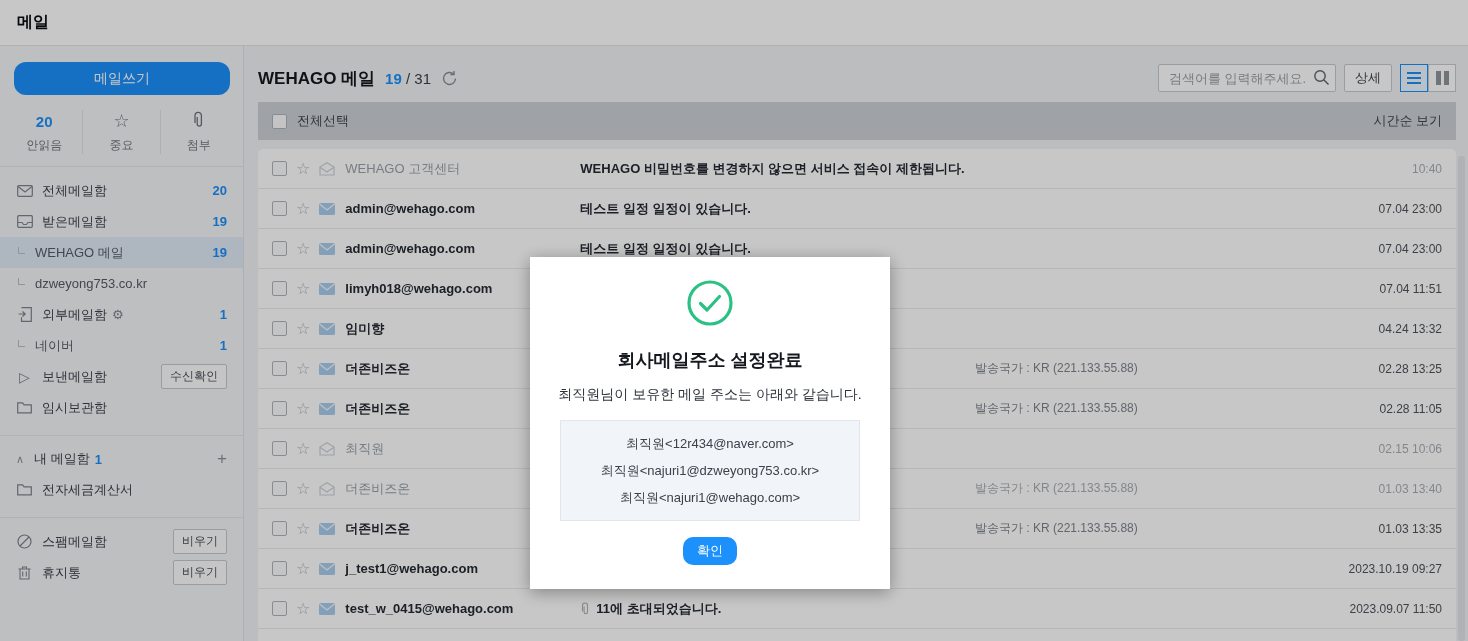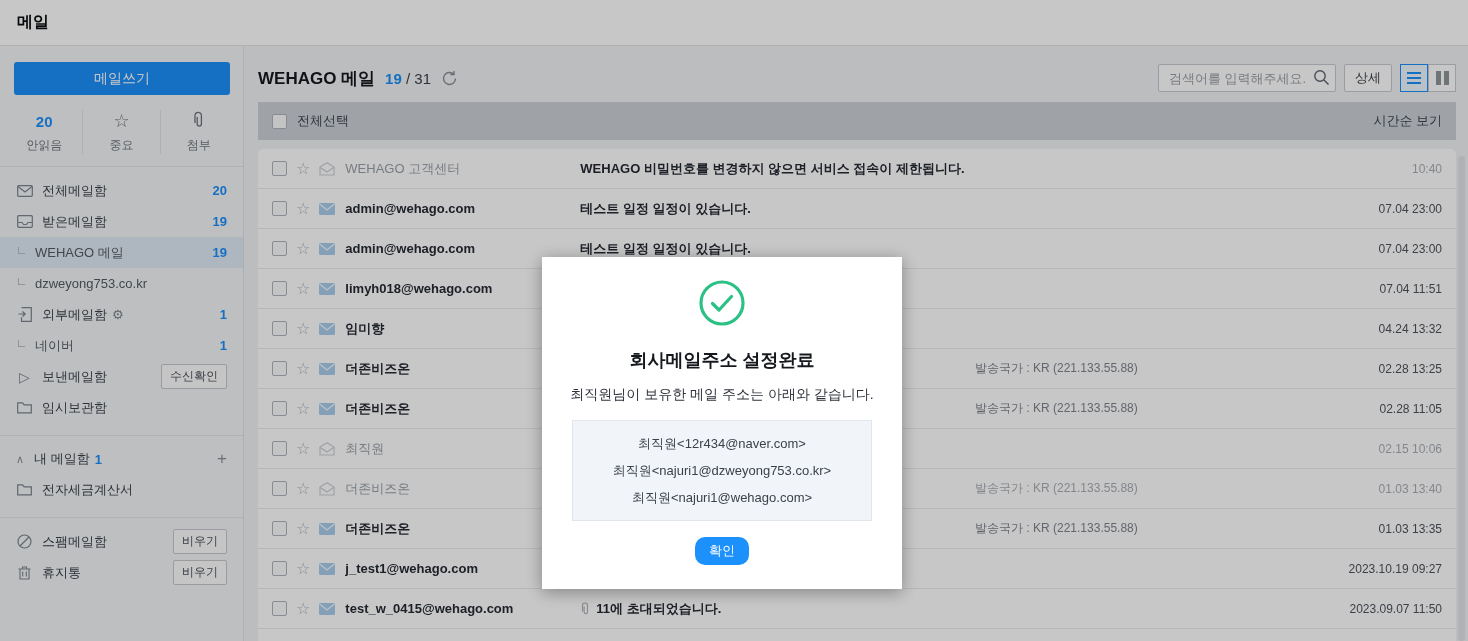--- a/index.html
+++ b/index.html
@@ -8,21 +8,21 @@
 
   
   .topbar { height:46px; background:#fff; border-bottom:1px solid #e1e3e6; display:flex; align-items:center; padding:0 17px; }
   .topbar .app-title { font-size:16px; font-weight:bold; color:#0a0c0e; }
 
   
   .layout { display:flex; height:595px; }
 
   
   .sidebar { width:244px; background:#f4f5f7; border-right:1px solid #dfe1e4; padding-top:16px; flex:none; }
-  .compose-btn { display:block; width:216px; height:33px; margin:0 14px; background:#1c90fb; color:#fff; border:none; border-radius:3px; font-size:14px; font-family:inherit; cursor:pointer; }
+  .compose-btn { display:block; width:216px; height:33px; margin:0 14px; background:#1c90fb; color:#fff; border:none; border-radius:12px; font-size:14px; font-family:inherit; cursor:pointer; }
   .quick-filters { display:flex; margin:15px 6px 12px; }
   .qf { flex:1; text-align:center; }
   .qf + .qf { border-left:1px solid #e0e2e5; }
   .qf .qf-top { height:22px; display:flex; align-items:center; justify-content:center; font-size:15px; font-weight:bold; color:#1c90fb; }
   .qf .qf-top .glyph { color:#6e747c; font-size:18px; font-weight:normal; }
   .qf .qf-label { font-size:12px; color:#70767e; margin-top:5px; }
   .side-divider { border:none; border-top:1px solid #e3e5e8; margin:12px 0 8px; }
   .folder { height:31px; display:flex; align-items:center; padding:0 16px; font-size:13px; color:#3a404a; cursor:pointer; }
   .folder .f-icon { width:17px; margin-right:9px; display:flex; align-items:center; justify-content:center; color:#7d848e; font-size:14px; flex:none; }
   .folder .f-label { white-space:nowrap; }
@@ -73,21 +73,21 @@
   .row .sendinfo { width:355px; font-size:12px; color:#7e848c; flex:none; }
   .row .date { width:112px; text-align:right; font-size:12px; color:#4d535b; flex:none; }
   .row.unread .sender { font-weight:bold; color:#262b33; }
   .row.read .sender { color:#99a0a8; }
   .row.read .date, .row.read .sendinfo { color:#a8adb4; }
 
   .scrolltrack { position:absolute; right:3px; top:110px; bottom:0; width:7px; background:#e3e5e8; border-radius:3px; }
 
   
   .dim { position:fixed; left:0; top:0; right:0; bottom:0; background:rgba(0,0,0,0.22); z-index:50; }
-  .modal { position:fixed; left:530px; top:257px; width:360px; background:#fff; z-index:100; box-shadow:0 3px 16px rgba(0,0,0,0.35); text-align:center; padding:22px 0 24px;margin-left:12px; }
+  .modal { position:fixed; left:530px; top:257px; width:360px; background:#fff; z-index:100; box-shadow:0 3px 16px rgba(0,0,0,0.35); text-align:center; padding:22px 0 24px; }
   .modal .check { margin:0 auto; }
   .modal-title { font-size:18px; font-weight:bold; color:#15181d; margin-top:17px; }
   .modal-desc { font-size:14px; color:#2e333b; margin-top:14px; }
   .addr-box { margin:16px 30px 0; background:#f1f5f9; border:1px solid #e0e6ec; padding:9px 0; }
   .addr-box .addr { font-size:13px; color:#3c414a; line-height:27px; }
   .confirm-btn { margin-top:16px; width:54px; height:28px; background:#1c90fb; color:#fff; border:none; border-radius:10px; font-size:13px; font-family:inherit; cursor:pointer; }
 </style>
 </head>
 <body>
 

